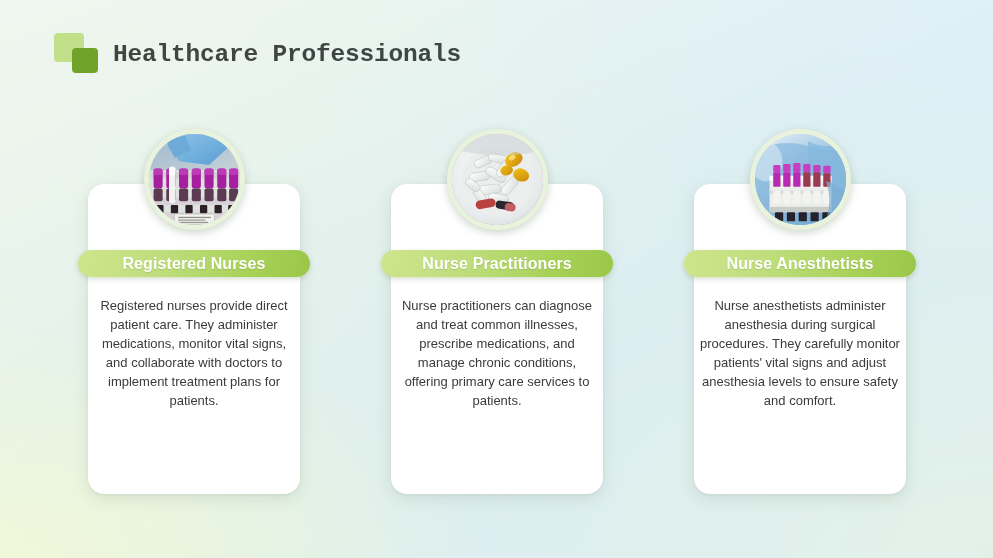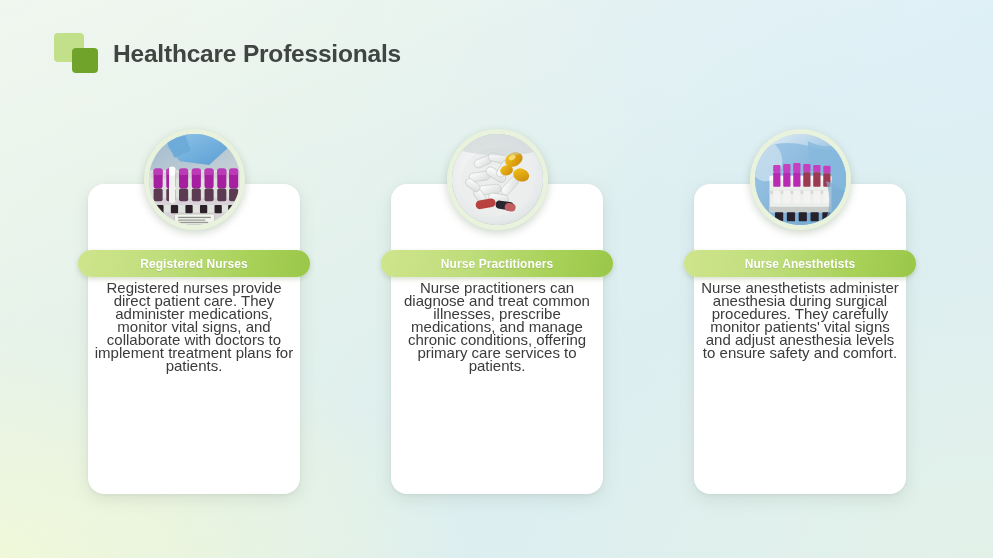--- a/index.html
+++ b/index.html
@@ -36,20 +36,21 @@
   }
 
   
   .header {
     position: absolute;
     left: 54px;
     top: 31px;
     display: flex;
     align-items: center;
     height: 46px;
+    font-family: Liberation Mono, monospace;
   }
   .logo {
     position: relative;
     width: 46px;
     height: 42px;
     flex: none;
   }
   .logo-sq-light {
     position: absolute;
     left: 0; top: 0;
@@ -135,36 +136,36 @@
     height: 27px;
     border-radius: 14px;
     background: linear-gradient(100deg, #cfe58c 0%, #bedd7b 38%, #a8d158 74%, #9ac748 100%);
     box-shadow: 0 2px 5px rgba(120,145,90,0.30);
     display: flex;
     align-items: center;
     justify-content: center;
     z-index: 4;
   }
   .banner-label {
-    font-size: 12px;
+    font-size: 16px;
     font-weight: bold;
     color: #ffffff;
     letter-spacing: 0.1px;
     white-space: nowrap;
     text-shadow: 0 1px 1px rgba(120,150,80,0.35);
   }
 
   .card-body {
     position: absolute;
     left: 22px;
-    top: 152px;
+    top: 167px;
     width: 202px;
     text-align: center;
-    font-size: 15px;
-    line-height: 13px;
+    font-size: 13px;
+    line-height: 19px;
     color: #3b3b3b;
     z-index: 2;
   }
 </style>
 </head>
 <body>
 
 <div class="bg-base"></div>
 <div class="bg-sheen"></div>
 

